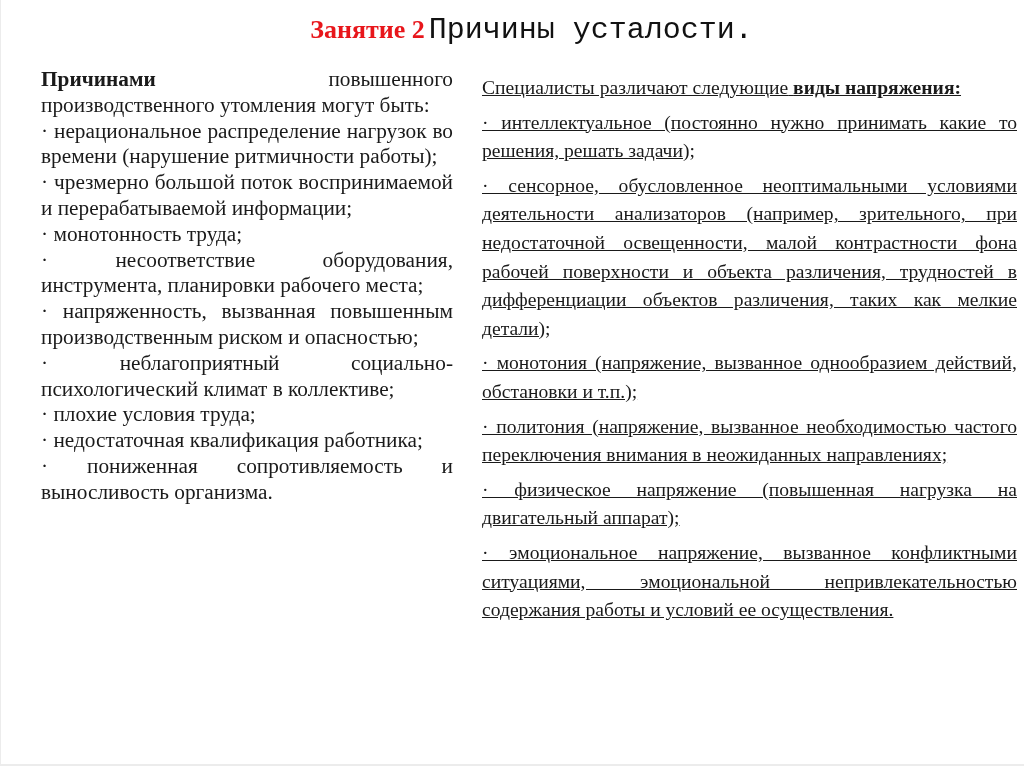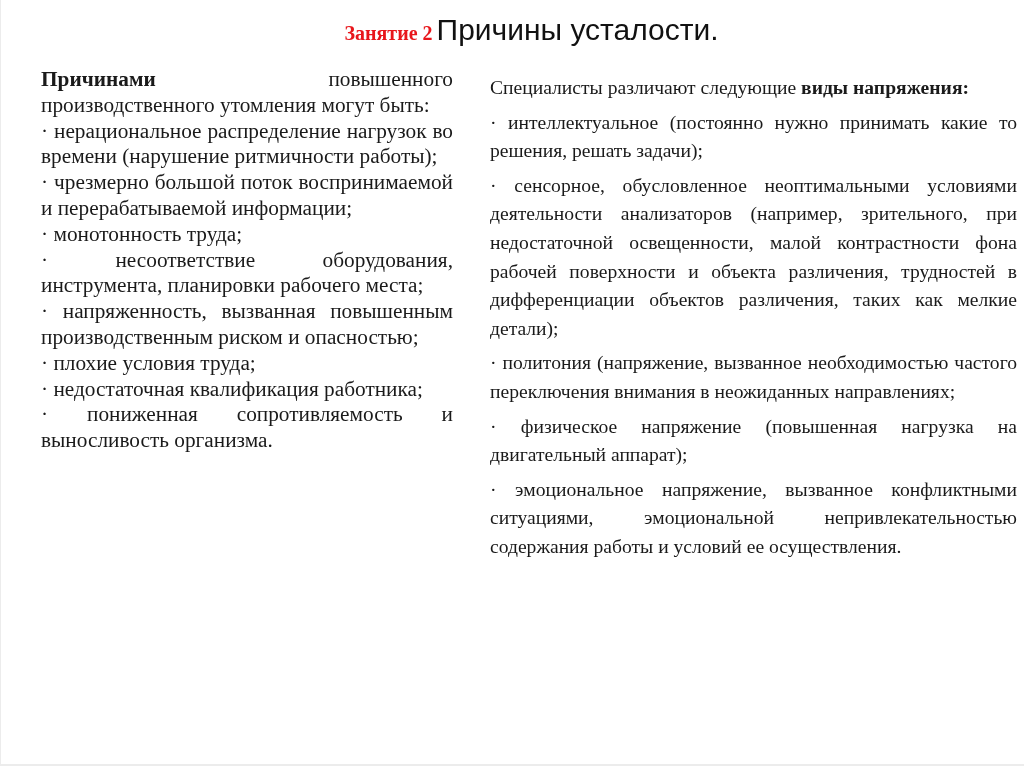--- a/index.html
+++ b/index.html
@@ -10,69 +10,71 @@
     border-left: 1px solid #ececec;
     border-bottom: 2px solid #ececec;
   }
   .title {
     position: absolute; top: 10px; left: 0; width: 1024px;
     text-align: center; white-space: nowrap;
     line-height: 40px;
   }
   .title .lesson {
     font-family: "Liberation Serif", serif; font-weight: bold;
-    font-size: 20px; color: #e8161b; margin-left: 37px;
+    font-size: 26px; color: #e8161b; margin-left: 37px;
   }
   .title .topic {
-    font-family: Liberation Sans, sans-serif;
+    font-family: Liberation Mono, monospace;
     font-size: 30px; color: #111111;
   }
   .col {
     position: absolute;
     font-family: "Liberation Serif", serif;
     color: #1a1a1a;
     text-align: justify;
     hyphens: none;
   }
   .col-left {
     left: 8px; top: 67px; width: 412px;
     font-size: 21.3px; line-height: 25.8px; margin-left: 32px;
   }
   .col-right {
     left: 481px; top: 74px; width: 535px;
     font-size: 19.6px; line-height: 28.6px;
   }
   .col p { margin: 0; }
-  .col-right p { margin: 0 0 6px 8px; }
+  .col-right p { margin: 0 0 6px 0; text-decoration: underline; }
   .col b { font-weight: bold; }
 </style>
 </head>
 <body>
 
 <div class="slide">
 
   <div class="title">
     <span class="lesson">Занятие 2</span>
     <span class="topic">Причины усталости.</span>
   </div>
 
   <div class="col col-left">
     <p><b>Причинами</b> <span>повышенного производственного утомления могут быть:</span></p>
     <p>· нерациональное распределение нагрузок во времени (нарушение ритмичности работы);</p>
     <p>· чрезмерно большой поток воспринимаемой и перерабатываемой информации;</p>
     <p>· монотонность труда;</p>
     <p>· несоответствие оборудования, инструмента, планировки рабочего места;</p>
     <p>· напряженность, вызванная повышенным производственным риском и опасностью;</p>
+    <p>· неблагоприятный социально-психологический климат в коллективе;</p>
     <p>· плохие условия труда;</p>
     <p>· недостаточная квалификация работника;</p>
     <p>· пониженная сопротивляемость и выносливость организма.</p>
   </div>
 
   <div class="col col-right">
     <p><span>Специалисты различают следующие</span> <b>виды напряжения:</b></p>
     <p>· интеллектуальное (постоянно нужно принимать какие то решения, решать задачи);</p>
     <p>· сенсорное, обусловленное неоптимальными условиями деятельности анализаторов (например, зрительного, при недостаточной освещенности, малой контрастности фона рабочей поверхности и объекта различения, трудностей в дифференциации объектов различения, таких как мелкие детали);</p>
+    <p>· монотония (напряжение, вызванное однообразием действий, обстановки и т.п.);</p>
     <p>· политония (напряжение, вызванное необходимостью частого переключения внимания в неожиданных направлениях;</p>
     <p>· физическое напряжение (повышенная нагрузка на двигательный аппарат);</p>
     <p>· эмоциональное напряжение, вызванное конфликтными ситуациями, эмоциональной непривлекательностью содержания работы и условий ее осуществления.</p>
   </div>
 
 </div>
 
 </body></html>

